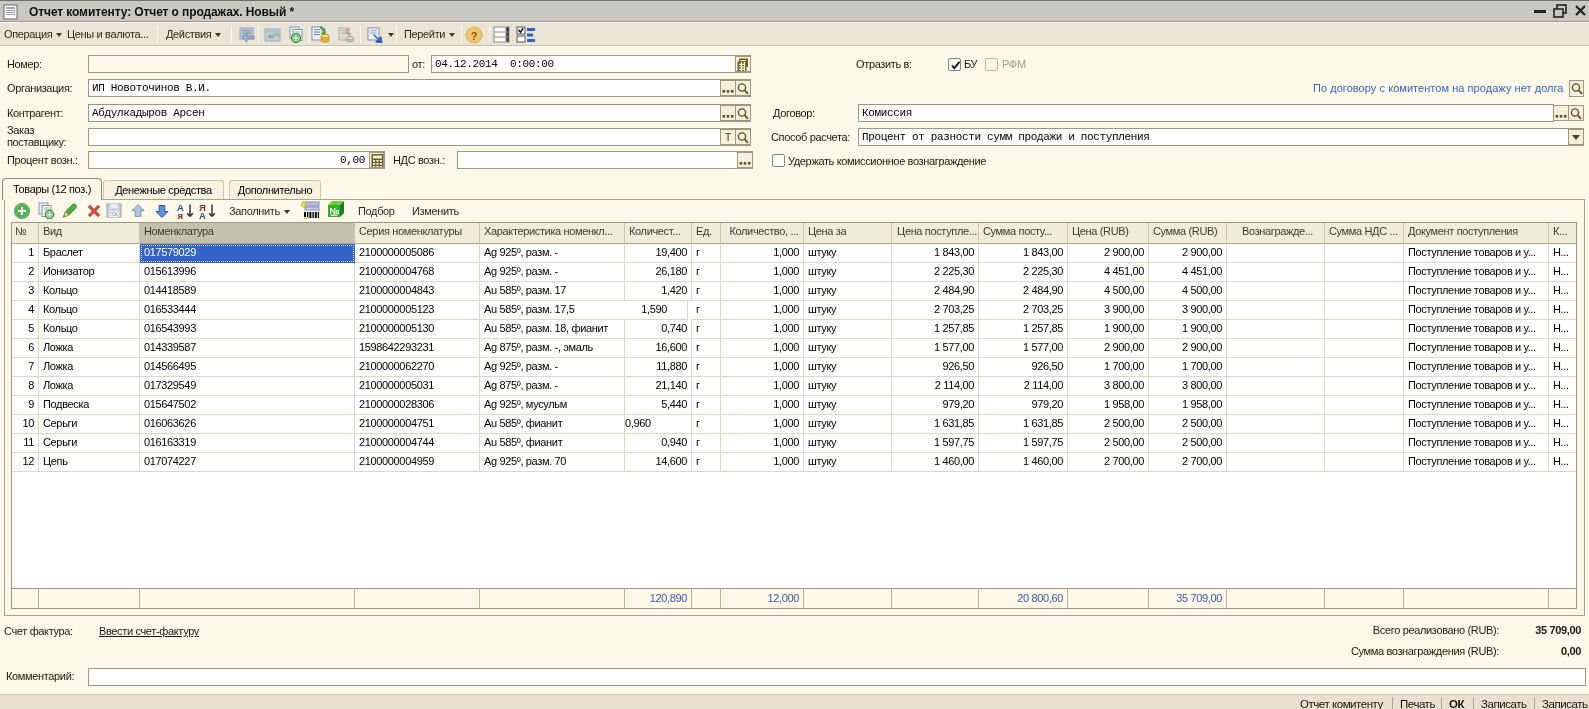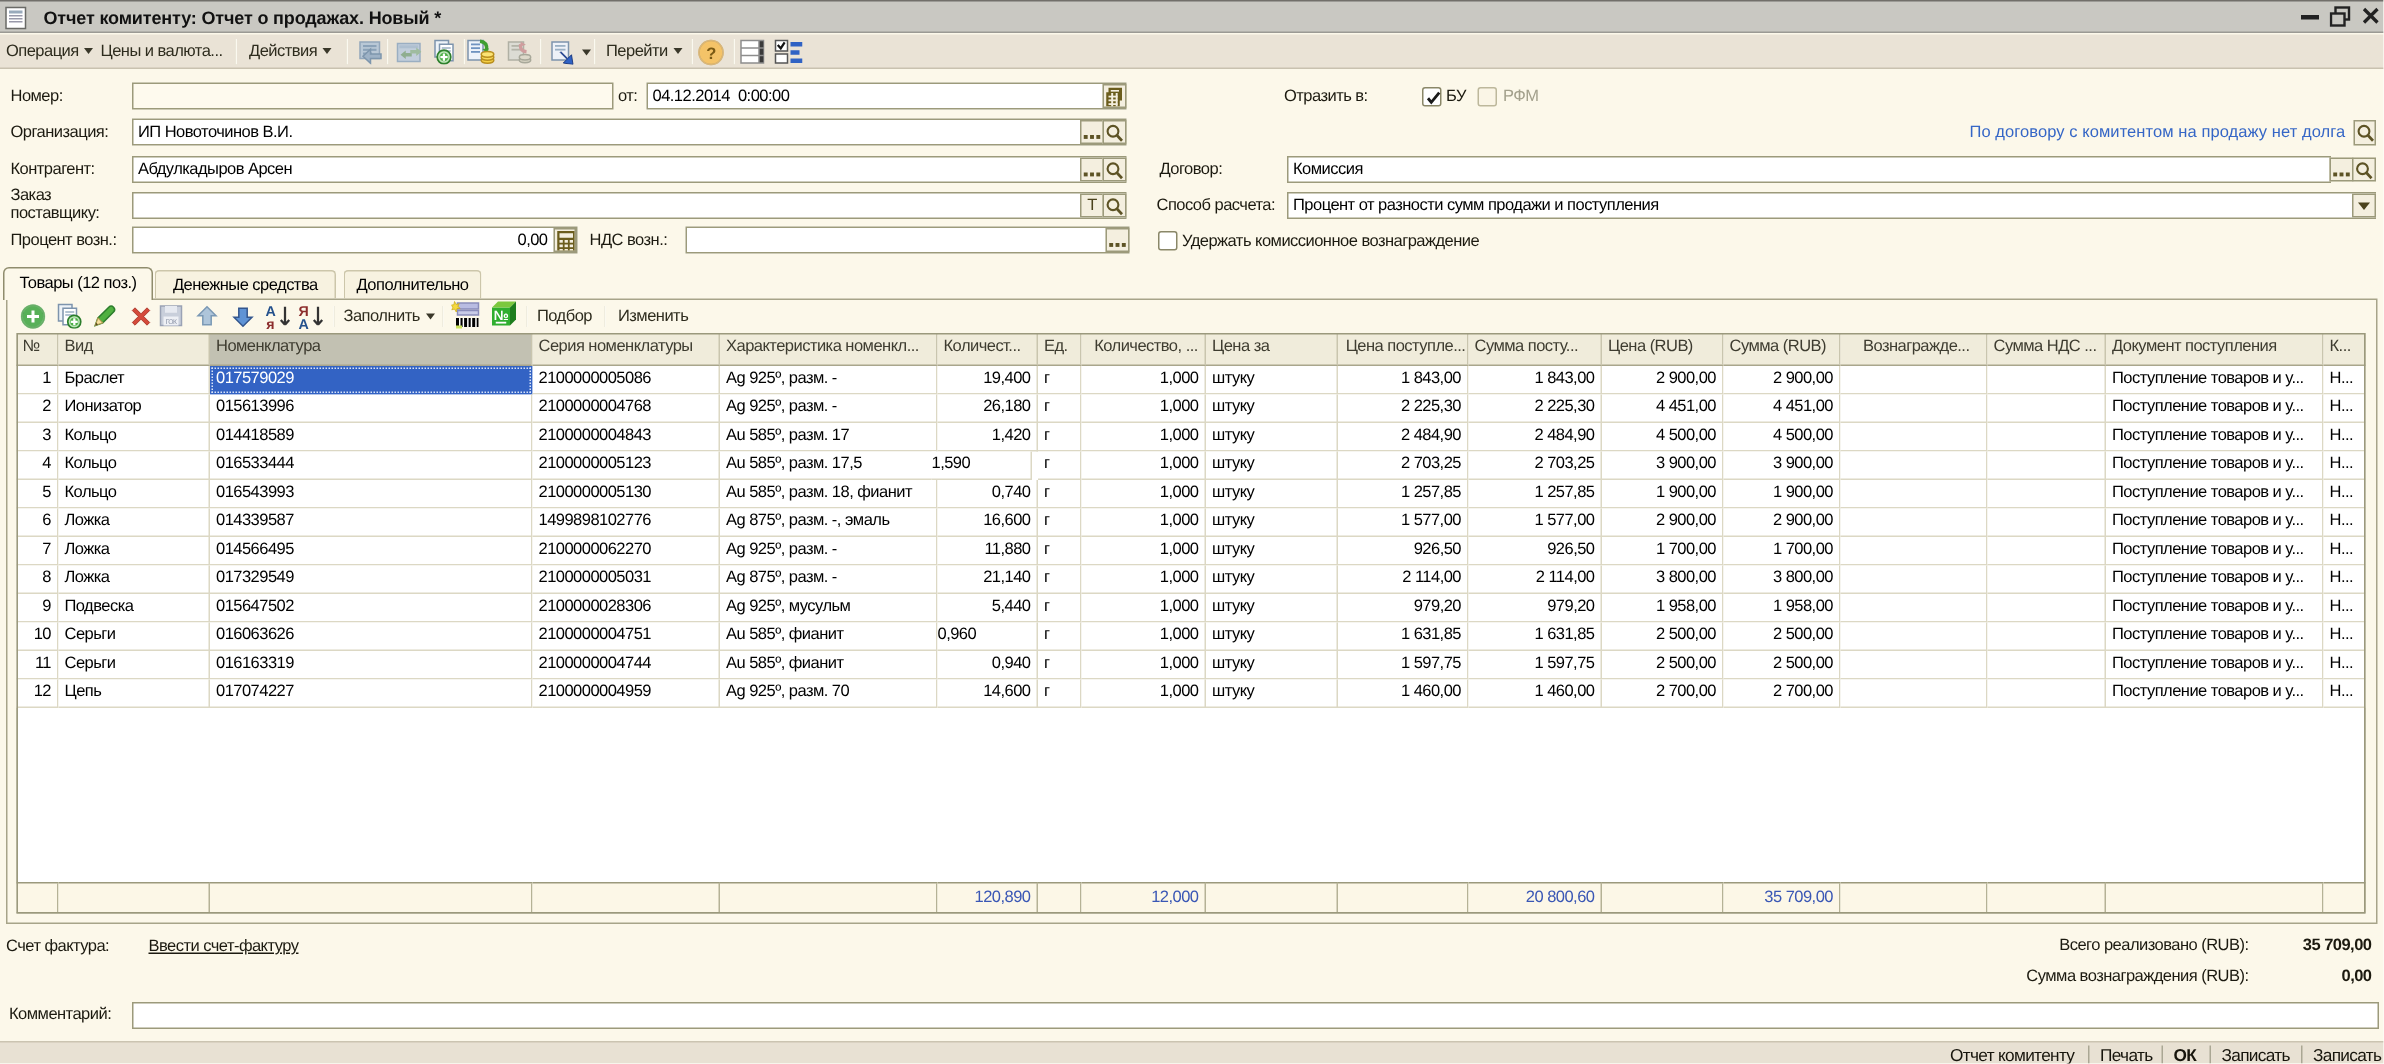--- a/index.html
+++ b/index.html
@@ -9,21 +9,21 @@
 #title { position:absolute; left:0; top:0; width:1589px; height:22px; background:#c9c8c2; border-top:1px solid #716f6a; border-bottom:1px solid #9b9a94; }
 #title .txt { position:absolute; left:29px; top:4px; font-weight:bold; font-size:12px; letter-spacing:-0.1px; color:#111; }
 
 #tbar { position:absolute; left:0; top:23px; width:1589px; height:23px; background:#eae3d6; border-bottom:1px solid #c9c2b0; }
 .tbt { position:absolute; top:5px; color:#2e2c1e; font-size:11px; }
 .vsep { position:absolute; top:26px; height:17px; width:1px; background:#c9c5b0; border-right:1px solid #fbf9f0; }
 .vsep2 { position:absolute; height:14px; width:1px; background:#c9c5b0; border-right:1px solid #fbf9f0; }
 .caret { display:inline-block; width:0; height:0; border-left:3.5px solid transparent; border-right:3.5px solid transparent; border-top:4px solid #3a382a; vertical-align:middle; margin-left:4px; margin-bottom:1px; }
 
 .lbl { position:absolute; color:#1c1a10; font-size:11px; white-space:pre; margin-top:-1px; }
-.inp { position:absolute; background:#fff; border:1px solid #9c9a7b; font-size:11px; color:#000; padding:2px 3px 0 3px; white-space:pre; overflow:hidden; }
+.inp { position:absolute; background:#fff; border:1px solid #9c9a7b; font-size:11px; color:#000; padding:2px 3px 0 3px; white-space:pre; overflow:hidden;font-family:Liberation Mono, monospace; }
 .btnbox { position:absolute; background:#f4efdf; border:1px solid #9c9a7b; font-size:10px; text-align:center; color:#3b3820; overflow:hidden; }
 .link { position:absolute; color:#3566c6; font-size:11px; letter-spacing:0.05px; }
 .cb { position:absolute; width:13px; height:13px; background:#fff; border:1px solid #8a8768; border-radius:2px; }
 
 .tab { position:absolute; border:1px solid #a7a489; border-bottom:none; border-radius:3px 3px 0 0; font-size:11px; text-align:center; }
 
 #panel { position:absolute; left:4px; top:199px; width:1581px; height:417px; border:1px solid #a7a489; }
 
 #tablebg { position:absolute; left:11px; top:222px; width:1566px; height:387px; background:#fff; border:1px solid #9b997d; }
 #tableframe { position:absolute; left:11px; top:222px; width:1566px; height:387px; border:1px solid #9b997d; z-index:5; }
@@ -420,21 +420,21 @@
 <div class="td" style="left:1149px;top:282px;width:78px;height:19px;text-align:right;padding-right:4px">4 500,00</div>
 <div class="td" style="left:1227px;top:282px;width:98px;height:19px;text-align:left;padding-left:4px"></div>
 <div class="td" style="left:1325px;top:282px;width:79px;height:19px;text-align:left;padding-left:4px"></div>
 <div class="td" style="left:1404px;top:282px;width:145px;height:19px;text-align:left;padding-left:4px">Поступление товаров и у...</div>
 <div class="td" style="left:1549px;top:282px;width:28px;height:19px;text-align:left;padding-left:4px">Н...</div>
 <div class="td" style="left:11px;top:301px;width:28px;height:19px;text-align:right;padding-right:4px">4</div>
 <div class="td" style="left:39px;top:301px;width:101px;height:19px;text-align:left;padding-left:4px">Кольцо</div>
 <div class="td" style="left:140px;top:301px;width:215px;height:19px;text-align:left;padding-left:4px">016533444</div>
 <div class="td" style="left:355px;top:301px;width:125px;height:19px;text-align:left;padding-left:4px">2100000005123</div>
 <div class="td" style="left:480px;top:301px;width:145px;height:19px;text-align:left;padding-left:4px">Au 585º, разм. 17,5</div>
-<div class="td" style="left:621px;top:301px;width:67px;height:19px;text-align:left;padding-right:9px">1,590</div>
+<div class="td" style="left:621px;top:301px;width:67px;height:19px;text-align:right;padding-right:20px">1,590</div>
 <div class="td" style="left:692px;top:301px;width:29px;height:19px;text-align:left;padding-left:4px">г</div>
 <div class="td" style="left:721px;top:301px;width:83px;height:19px;text-align:right;padding-right:4px">1,000</div>
 <div class="td" style="left:804px;top:301px;width:88px;height:19px;text-align:left;padding-left:4px">штуку</div>
 <div class="td" style="left:892px;top:301px;width:87px;height:19px;text-align:right;padding-right:4px">2 703,25</div>
 <div class="td" style="left:979px;top:301px;width:89px;height:19px;text-align:right;padding-right:4px">2 703,25</div>
 <div class="td" style="left:1068px;top:301px;width:81px;height:19px;text-align:right;padding-right:4px">3 900,00</div>
 <div class="td" style="left:1149px;top:301px;width:78px;height:19px;text-align:right;padding-right:4px">3 900,00</div>
 <div class="td" style="left:1227px;top:301px;width:98px;height:19px;text-align:left;padding-left:4px"></div>
 <div class="td" style="left:1325px;top:301px;width:79px;height:19px;text-align:left;padding-left:4px"></div>
 <div class="td" style="left:1404px;top:301px;width:145px;height:19px;text-align:left;padding-left:4px">Поступление товаров и у...</div>
@@ -452,21 +452,21 @@
 <div class="td" style="left:979px;top:320px;width:89px;height:19px;text-align:right;padding-right:4px">1 257,85</div>
 <div class="td" style="left:1068px;top:320px;width:81px;height:19px;text-align:right;padding-right:4px">1 900,00</div>
 <div class="td" style="left:1149px;top:320px;width:78px;height:19px;text-align:right;padding-right:4px">1 900,00</div>
 <div class="td" style="left:1227px;top:320px;width:98px;height:19px;text-align:left;padding-left:4px"></div>
 <div class="td" style="left:1325px;top:320px;width:79px;height:19px;text-align:left;padding-left:4px"></div>
 <div class="td" style="left:1404px;top:320px;width:145px;height:19px;text-align:left;padding-left:4px">Поступление товаров и у...</div>
 <div class="td" style="left:1549px;top:320px;width:28px;height:19px;text-align:left;padding-left:4px">Н...</div>
 <div class="td" style="left:11px;top:339px;width:28px;height:19px;text-align:right;padding-right:4px">6</div>
 <div class="td" style="left:39px;top:339px;width:101px;height:19px;text-align:left;padding-left:4px">Ложка</div>
 <div class="td" style="left:140px;top:339px;width:215px;height:19px;text-align:left;padding-left:4px">014339587</div>
-<div class="td" style="left:355px;top:339px;width:125px;height:19px;text-align:left;padding-left:4px">1499898102776</div>
+<div class="td" style="left:355px;top:339px;width:125px;height:19px;text-align:left;padding-left:4px">1598642293231</div>
 <div class="td" style="left:480px;top:339px;width:145px;height:19px;text-align:left;padding-left:4px">Ag 875º, разм. -, эмаль</div>
 <div class="td" style="left:625px;top:339px;width:67px;height:19px;text-align:right;padding-right:4px">16,600</div>
 <div class="td" style="left:692px;top:339px;width:29px;height:19px;text-align:left;padding-left:4px">г</div>
 <div class="td" style="left:721px;top:339px;width:83px;height:19px;text-align:right;padding-right:4px">1,000</div>
 <div class="td" style="left:804px;top:339px;width:88px;height:19px;text-align:left;padding-left:4px">штуку</div>
 <div class="td" style="left:892px;top:339px;width:87px;height:19px;text-align:right;padding-right:4px">1 577,00</div>
 <div class="td" style="left:979px;top:339px;width:89px;height:19px;text-align:right;padding-right:4px">1 577,00</div>
 <div class="td" style="left:1068px;top:339px;width:81px;height:19px;text-align:right;padding-right:4px">2 900,00</div>
 <div class="td" style="left:1149px;top:339px;width:78px;height:19px;text-align:right;padding-right:4px">2 900,00</div>
 <div class="td" style="left:1227px;top:339px;width:98px;height:19px;text-align:left;padding-left:4px"></div>

